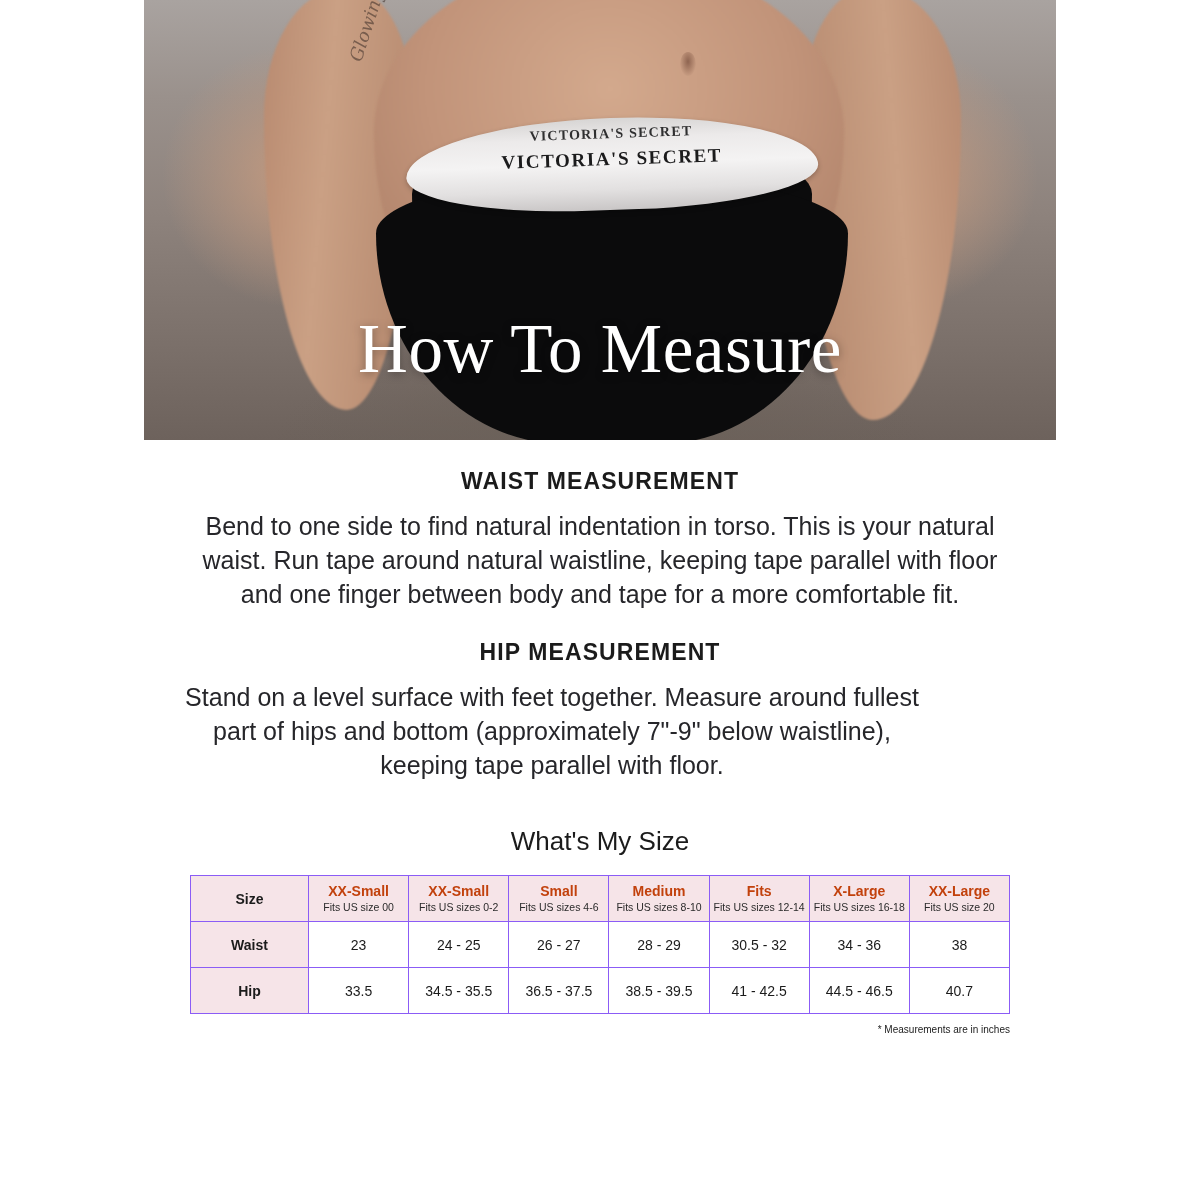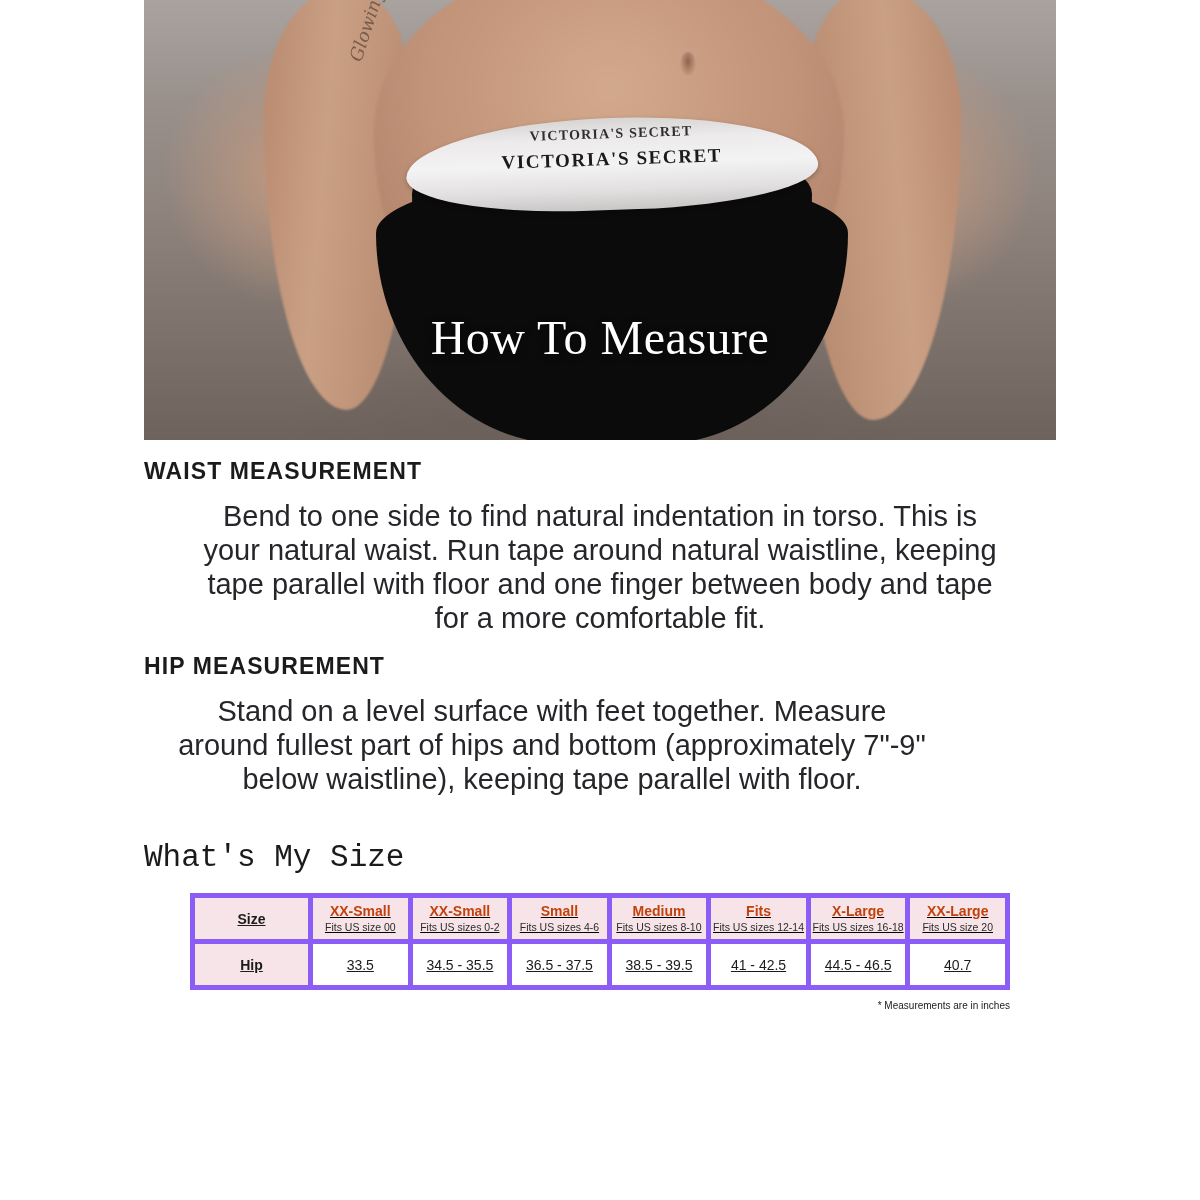--- a/index.html
+++ b/index.html
@@ -158,76 +158,77 @@
   .band-right-tag { right: 150px; transform: rotate(26deg) translate(150px, -8px); }
 
   .hero-title {
     position: absolute;
     left: 0;
     right: 0;
     top: 310px;
     text-align: center;
     color: #ffffff;
     font-family: "Liberation Serif", serif;
-    font-size: 48px;
+    font-size: 69px;
     letter-spacing: .5px;
     text-shadow: 0 2px 10px rgba(0,0,0,.35);
   }
 
   
   .content {
     position: absolute;
     left: 144px;
     top: 440px;
     width: 912px;
   }
   .sec-head {
+    text-align: center;
     font-size: 23px;
     font-weight: 700;
     letter-spacing: 1.1px;
     color: #1b1b1b;
-    margin-top: 18px;
+    margin-top: 28px;
     margin-bottom: 14px;
   }
   .sec-body {
     text-align: center;
-    font-size: 29px;
+    font-size: 25px;
     line-height: 34px;
     color: #26262a;
     margin: 0 auto;
     max-width: 810px;
     font-weight: 400;
   }
   .sec-body.narrow { max-width: 760px; margin-left: 28px; }
 
   .table-title {
-    font-family: Liberation Mono, monospace;
-    font-size: 31px;
+    text-align: center;
+    font-family: Liberation Sans, sans-serif;
+    font-size: 26px;
     color: #1b1b1b;
     margin-top: 44px;
     margin-bottom: 18px;
   }
 
   
   .table-wrap {
     width: 820px;
     margin: 0 auto;
   }
   table.size-table {
     width: 100%;
     border-collapse: collapse;
     table-layout: fixed;
   }
   table.size-table td, table.size-table th {
-    border: 5px solid #8b5cf6;
+    border: 1px solid #8b5cf6;
     text-align: center;
     vertical-align: middle;
     padding: 0;
     height: 46px;
-    text-decoration: underline;
   }
   th.corner, td.rowhead {
     background: #f6e4e8;
     font-weight: 700;
     font-size: 14px;
     color: #1b1b1b;
     width: 118px;
   }
   th.colhead {
     background: #f6e4e8;
@@ -324,20 +325,30 @@
               <span class="size-fits">Fits US sizes 16-18</span>
             </th>
             <th class="colhead">
               <span class="size-name">XX-Large</span>
               <span class="size-fits">Fits US size 20</span>
             </th>
           </tr>
         </thead>
         <tbody>
           <tr>
+            <td class="rowhead">Waist</td>
+            <td class="val">23</td>
+            <td class="val">24 - 25</td>
+            <td class="val">26 - 27</td>
+            <td class="val">28 - 29</td>
+            <td class="val">30.5 - 32</td>
+            <td class="val">34 - 36</td>
+            <td class="val">38</td>
+          </tr>
+          <tr>
             <td class="rowhead">Hip</td>
             <td class="val">33.5</td>
             <td class="val">34.5 - 35.5</td>
             <td class="val">36.5 - 37.5</td>
             <td class="val">38.5 - 39.5</td>
             <td class="val">41 - 42.5</td>
             <td class="val">44.5 - 46.5</td>
             <td class="val">40.7</td>
           </tr>
         </tbody>

